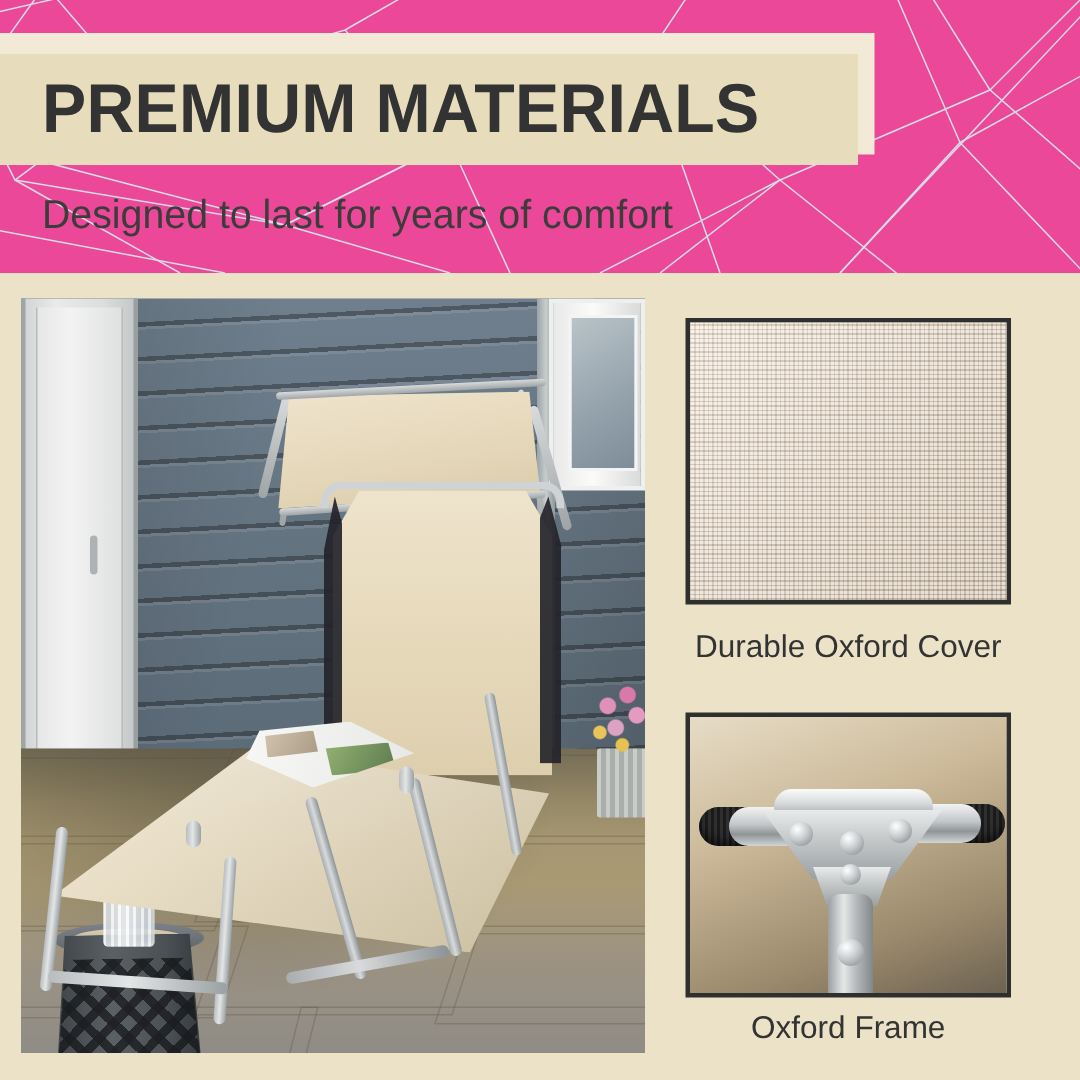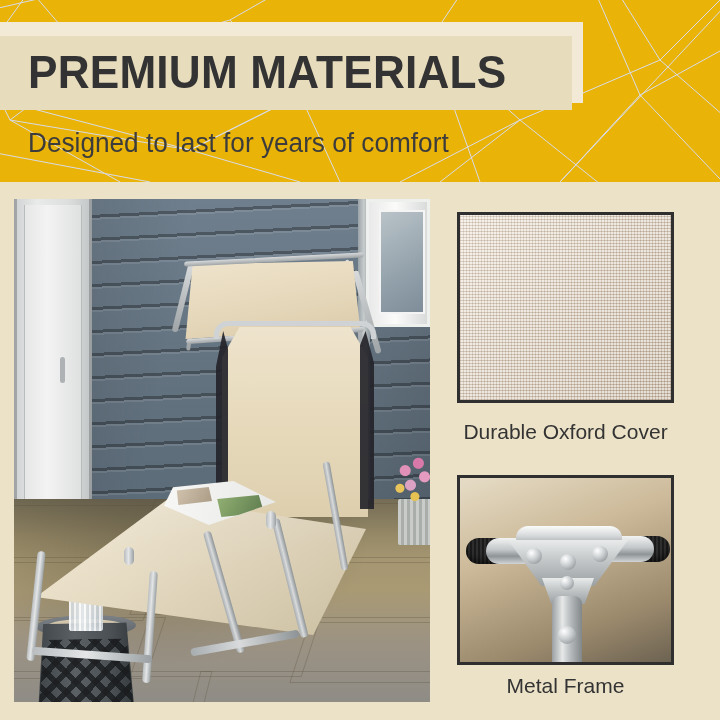--- a/index.html
+++ b/index.html
@@ -4,21 +4,21 @@
 <style>
   html,body{margin:0;padding:0;}
   body{
     width:720px;height:720px;overflow:hidden;
     font-family:"Liberation Sans", sans-serif;
     background:#ffffff;
   }
   .page{position:relative;width:720px;height:720px;overflow:hidden;background:#ffffff;}
 
   
-  .header{position:absolute;left:0;top:0;width:720px;height:182px;background:#eab308;overflow:hidden;}
+  .header{position:absolute;left:0;top:0;width:720px;height:182px;background:#ec4899;overflow:hidden;}
   .poly{position:absolute;left:0;top:0;width:720px;height:182px;}
   .title-band-outer{
     position:absolute;left:0;top:22px;width:583px;height:81px;background:#f2ead7;
   }
   .title-band-inner{
     position:absolute;left:0;top:36px;width:572px;height:74px;background:#e7dcbc;
   }
   .title{
     position:absolute;left:28px;top:41px;width:560px;height:62px;
     display:flex;align-items:center;
@@ -330,16 +330,16 @@
       <div class="bracket" style="left:82px;top:100px;width:52px;height:26px;clip-path:polygon(0% 0%,100% 0%,82% 100%,18% 100%);"></div>
 
       <div class="tube-v" style="left:92px;top:118px;width:30px;height:106px;"></div>
 
       <div class="rivet" style="left:66px;top:70px;width:16px;height:16px;"></div>
       <div class="rivet" style="left:100px;top:76px;width:16px;height:16px;"></div>
       <div class="rivet" style="left:132px;top:68px;width:16px;height:16px;"></div>
       <div class="rivet" style="left:100px;top:98px;width:14px;height:14px;"></div>
       <div class="rivet" style="left:98px;top:148px;width:18px;height:18px;"></div>
     </div>
-    <div class="caption cap-metal">Metal Frame</div>
+    <div class="caption cap-metal">Oxford Frame</div>
   </div>
 
 </div>
 
 </body></html>

